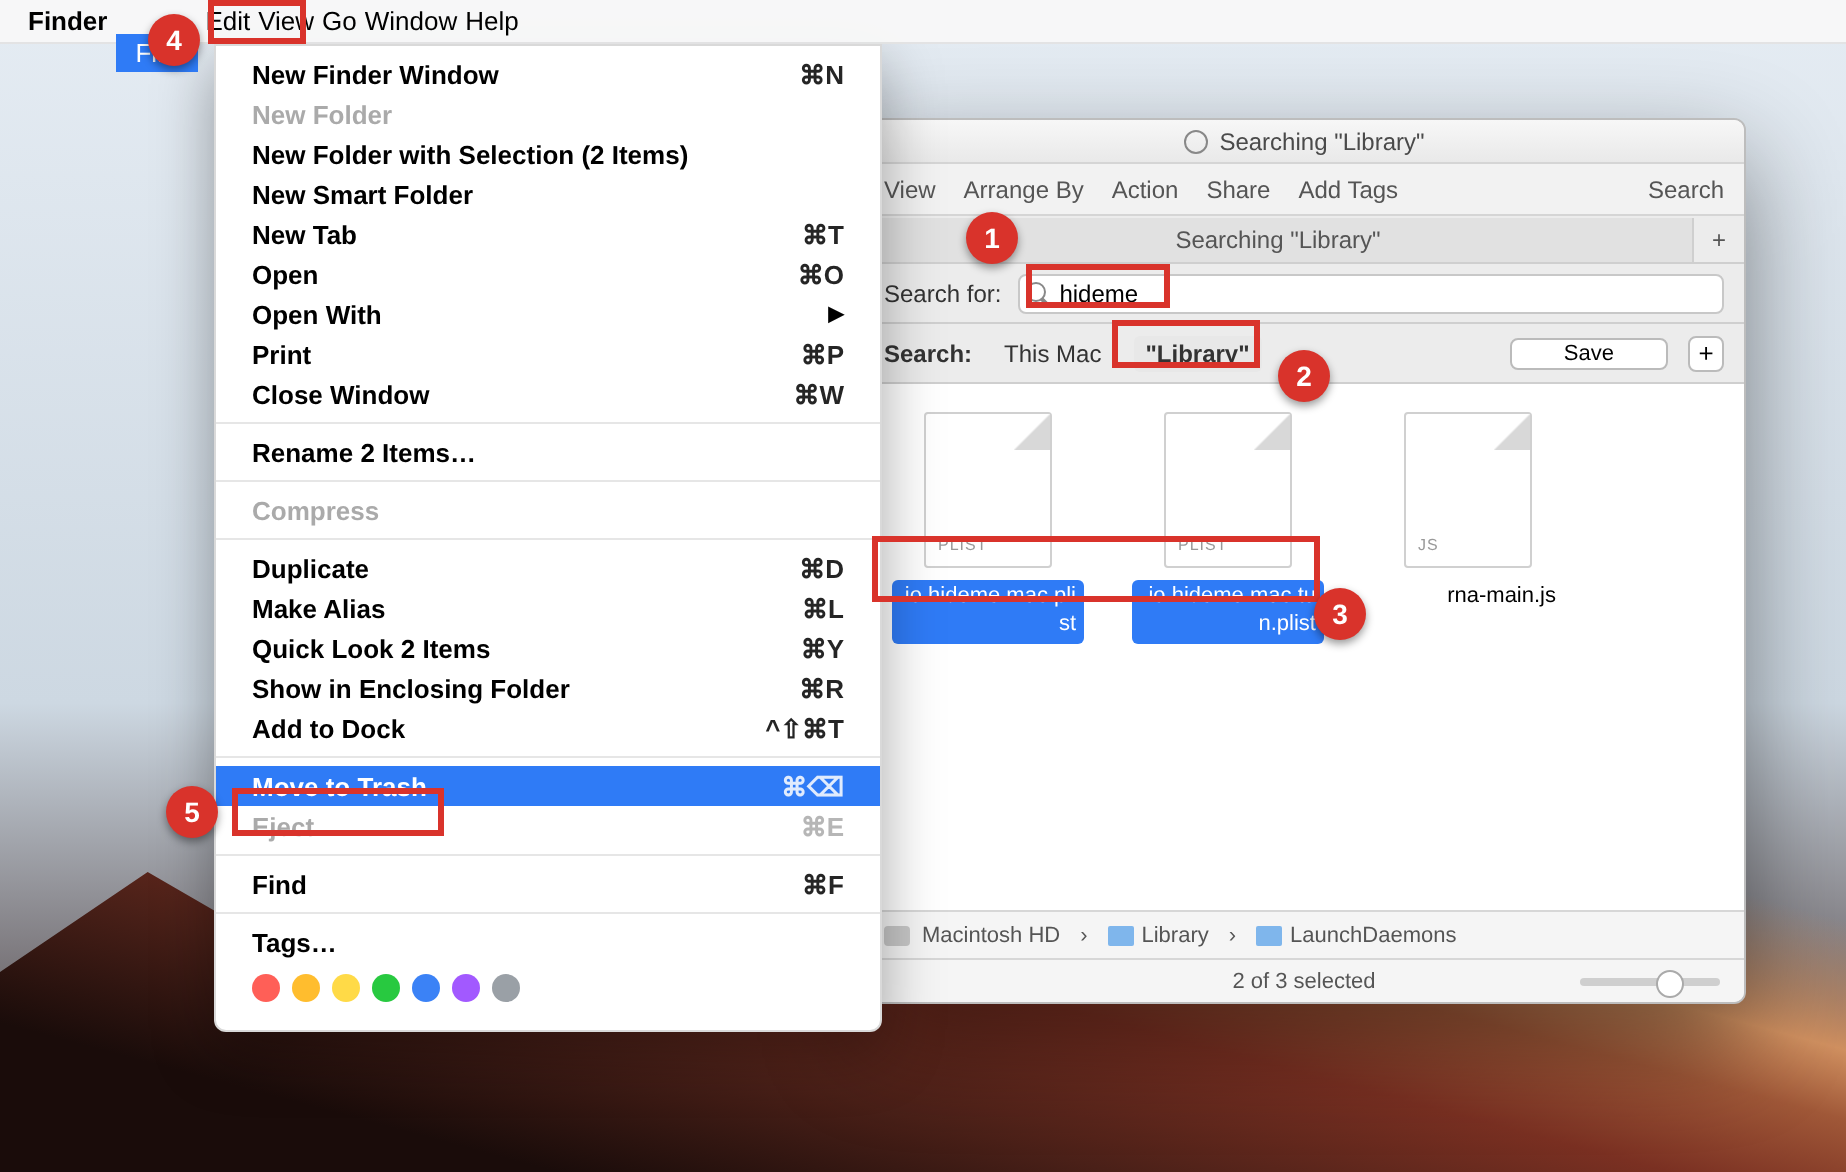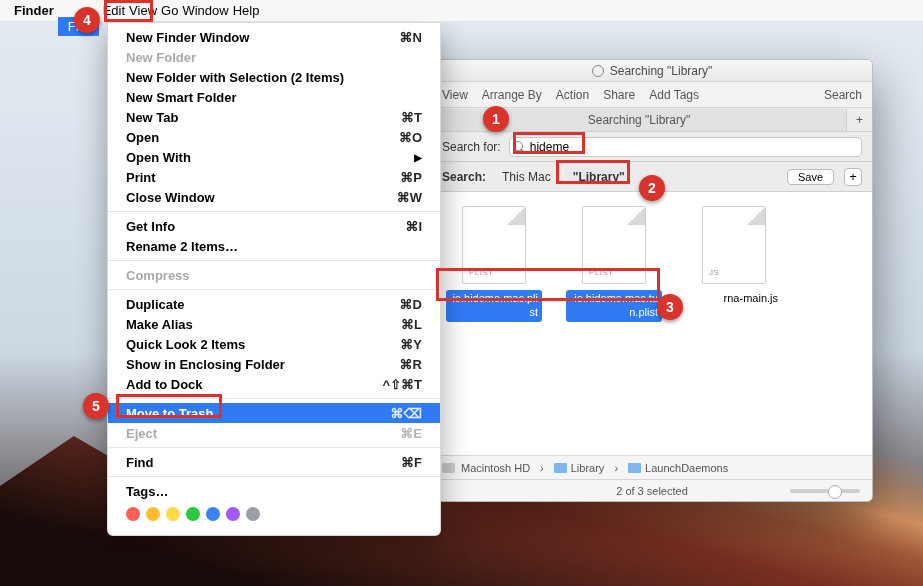--- a/index.html
+++ b/index.html
@@ -32,21 +32,21 @@
   .finder .tabbar .tab { flex:1; text-align:center; padding:4px 0; background:#e1e1e1;}
   .finder .tabbar .plus { width:26px; text-align:center; border-left:1px solid #cfcfcf; padding:4px 0;}
   .finder .searchfor { height:30px; background:#ececec; border-bottom:1px solid #cfcfcf; display:flex; align-items:center; font-size:12px; padding:0 10px; gap:8px;}
   .finder .searchfor .label { font-weight:400; color:#333;}
   .finder .searchfor input { flex:1; height:20px; border:1px solid #c8c8c8; border-radius:4px; padding:0 20px 0 6px; font-size:12px; background:#fff;}
   .finder .scope { height:30px; background:#ececec; border-bottom:1px solid #cfcfcf; display:flex; align-items:center; font-size:12px; padding:0 10px; gap:10px;}
   .finder .scope .label { font-weight:600; color:#333;}
   .finder .scope .opt { color:#333; padding:2px 6px; }
   .finder .scope .opt.active { background:#e8e8e8; border-radius:3px; font-weight:600;}
   .finder .scope .spacer { flex:1; }
-  .finder .scope .savebtn { background:#fff; border:1px solid #bbb; border-radius:4px; padding:1px 10px; font-size:11px;}
+  .finder .scope .savebtn { background:#fff; border:1px solid #bbb; border-radius:4px; padding:1px 26px; font-size:11px;}
   .finder .scope .plus { width:18px; height:18px; border:1px solid #bbb; border-radius:4px; font-size:13px; display:flex;align-items:center;justify-content:center;background:#fff;}
   .finder .content { flex:1; background:#fff; padding:14px 14px 0; display:flex; gap:24px; align-items:flex-start;}
   .file { width:96px; text-align:right; font-size:11px; }
   .file .icon { width:64px; height:78px; margin:0 auto 6px; background:#fff; border:1px solid #d0d0d0; border-radius:2px; position:relative;}
   .file .icon .fold { position:absolute; top:0; right:0; width:18px; height:18px; background:linear-gradient(135deg,#fff 48%, #d8d8d8 52%);}
   .file .icon .badge { position:absolute; bottom:6px; left:6px; font-size:8px; color:#999; letter-spacing:0.5px;}
   .file .fname { display:inline-block; padding:2px 4px; border-radius:3px; line-height:1.25; word-break:break-word; max-width:96px;}
   .file.selected .fname { background:#2f7bf6; color:#fff; }
   .finder .pathbar { height:24px; border-top:1px solid #d7d7d7; background:#f5f5f5; font-size:11px; color:#555; display:flex; align-items:center; padding:0 10px; gap:6px;}
   .finder .pathbar .crumb { display:flex; align-items:center; gap:4px;}
@@ -110,24 +110,20 @@
     </div>
     <div class="row">
       <span>Print</span>
       <span class="shortcut">⌘P</span>
     </div>
     <div class="row">
       <span>Close Window</span>
       <span class="shortcut">⌘W</span>
     </div>
     <div class="sep"></div>
-    <div class="row">
-      <span>Get Info</span>
-      <span class="shortcut">⌘I</span>
-    </div>
     <div class="row">
       <span>Rename 2 Items…</span>
       <span class="shortcut"></span>
     </div>
     <div class="sep"></div>
     <div class="row disabled">
       <span>Compress</span>
       <span class="shortcut"></span>
     </div>
     <div class="sep"></div>

